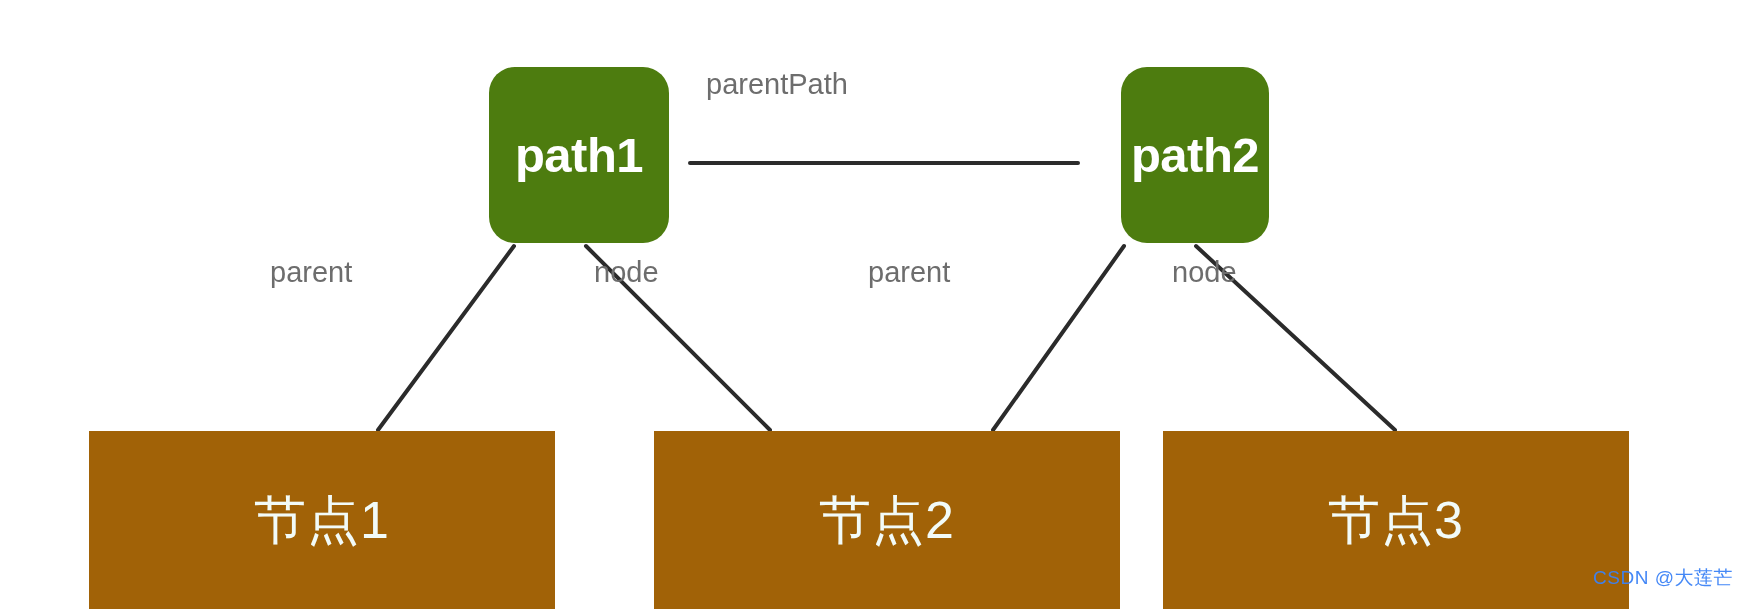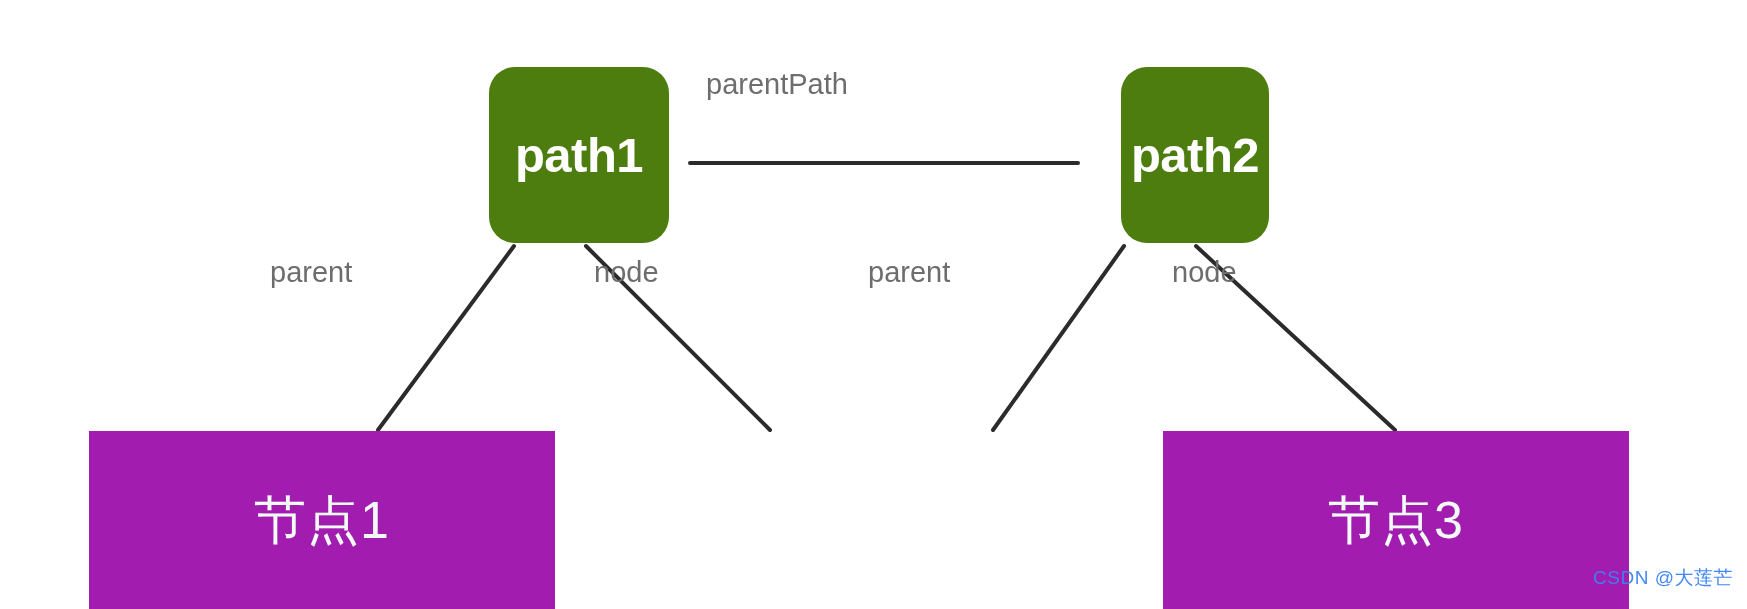--- a/index.html
+++ b/index.html
@@ -45,21 +45,21 @@
     letter-spacing: -0.5px;
     line-height: 1;
     white-space: nowrap;
   }
   #node-path1 { left: 489px; top: 67px; width: 180px; height: 176px; }
   #node-path2 { left: 1099px; top: 67px; width: 148px; height: 176px; margin-left: 22px; }
 
   
   .leaf-node {
     position: absolute;
-    background: #a21caf;
+    background: #a16207;
     display: flex;
     align-items: center;
     justify-content: center;
     box-sizing: border-box;
   }
   .leaf-node .leaf-node-label {
     color: #f2fbf8;
     font-size: 52px;
     font-weight: normal;
     line-height: 1;
@@ -119,20 +119,23 @@
   </div>
 
   <div id="node-path2" class="path-node">
     <span class="path-node-label">path2</span>
   </div>
 
   <div id="node-leaf1" class="leaf-node">
     <span class="leaf-node-label">节点1</span>
   </div>
 
+  <div id="node-leaf2" class="leaf-node">
+    <span class="leaf-node-label">节点2</span>
+  </div>
 
   <div id="node-leaf3" class="leaf-node">
     <span class="leaf-node-label">节点3</span>
   </div>
 
   <span id="label-parentpath" class="edge-label">parentPath</span>
   <span id="label-parent-1" class="edge-label">parent</span>
   <span id="label-node-1" class="edge-label">node</span>
   <span id="label-parent-2" class="edge-label">parent</span>
   <span id="label-node-2" class="edge-label">node</span>

